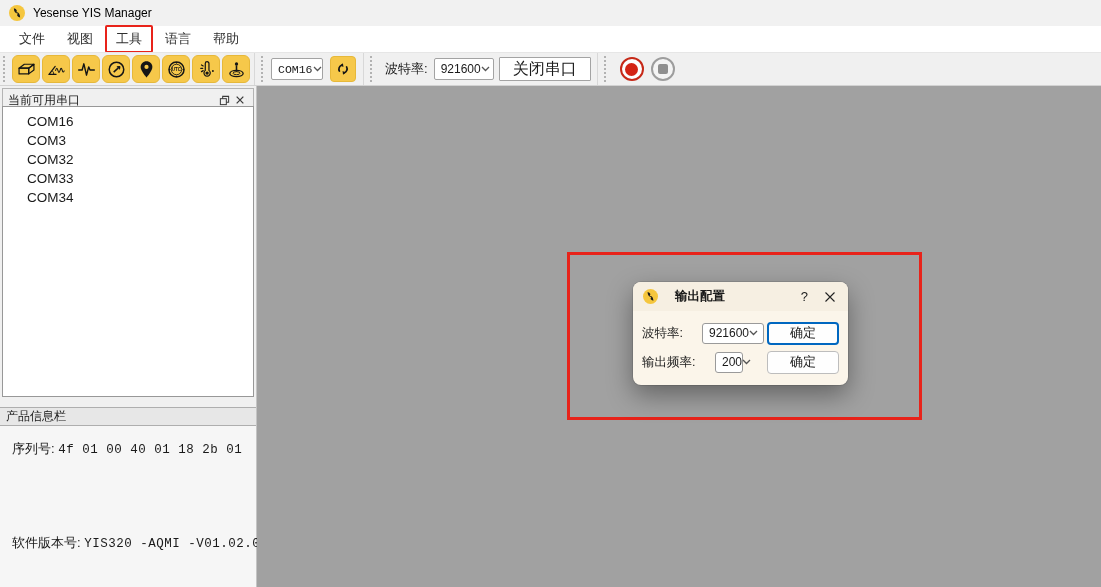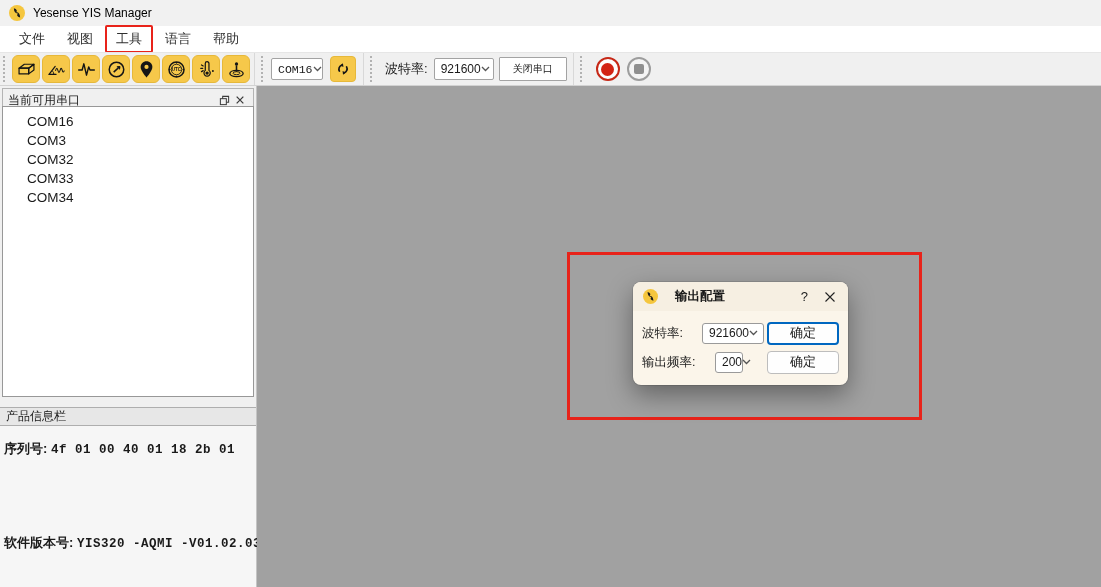--- a/index.html
+++ b/index.html
@@ -26,21 +26,21 @@
   .tb-icon-btn { width:28px; height:28px; background:#f6c84a; border:1px solid #e6b83a;
                  border-radius:6px; display:flex; align-items:center; justify-content:center; margin:0 1px; }
   .refresh-btn { width:26px; height:26px; background:#f6c84a; border:1px solid #e6b83a; border-radius:4px;
                  display:flex; align-items:center; justify-content:center; margin-left:7px; }
   .combo { height:22px; background:#fff; border:1px solid #a3a3a3; border-radius:2px;
            display:flex; align-items:center; justify-content:space-between; padding:0 5px 0 6px; font-size:12px; }
   .port-combo { width:52px; font-family:"Liberation Mono",monospace; font-size:11.5px; margin-left:2px; }
   .baud-combo { width:60px; }
   .tb-label { font-size:13px; margin:0 6px 0 7px; }
   .btn-plain { height:24px; padding:0 13px; background:#fff; border:1px solid #a3a3a3; border-radius:1px;
-               font-size:10px; display:flex; align-items:center; margin-left:5px; }
+               font-size:16px; display:flex; align-items:center; margin-left:5px; }
   .record-btn { width:24px; height:24px; border-radius:50%; border:2px solid #c62817; background:#fdfdfd;
                 display:flex; align-items:center; justify-content:center; margin-left:8px; }
   .record-btn .dot { width:13px; height:13px; border-radius:50%; background:#d32314; }
   .stop-btn { width:24px; height:24px; border-radius:50%; border:2px solid #9d9d9d; background:#f4f4f4;
               display:flex; align-items:center; justify-content:center; margin-left:7px; }
   .stop-btn .sq { width:10px; height:10px; border-radius:2px; background:#8f8f8f; }
 
   
   .left-panel { position:absolute; top:86px; left:0; width:257px; bottom:0; background:#f0f0f0;
                 border-right:1px solid #c4c4c4; }
@@ -48,21 +48,21 @@
                  border:1px solid #b4b4b4; display:flex; align-items:center; padding:0 5px; font-size:12px; }
   .dock-header .spacer { flex:1; }
   .dock-btn { display:flex; align-items:center; justify-content:center; width:16px; height:14px; }
   .port-list { position:absolute; top:20px; left:2px; width:252px; height:291px; background:#fff;
                border:1px solid #989898; padding-top:5px; font-size:13.5px; }
   .port-item { padding-left:24px; line-height:19px; }
   .product-header { position:absolute; top:321px; left:0; width:256px; height:19px; background:#e7e7e7;
                     border-top:1px solid #aeaeae; border-bottom:1px solid #aeaeae;
                     display:flex; align-items:flex-start; padding-left:6px; font-size:12px; }
   .product-info { position:absolute; top:340px; left:0; width:256px; bottom:0; background:#f6f6f6; }
-  .info-row { position:absolute; left:4px; font-size:13px; white-space:nowrap;font-weight:bold; }
+  .info-row { position:absolute; left:12px; font-size:13px; white-space:nowrap; }
   .serial-row { top:14px; }
   .version-row { top:108px; }
   .mono-val { font-family:"Liberation Mono",monospace; font-size:12.5px; letter-spacing:0.5px; }
 
   
   .main { position:absolute; top:86px; left:257px; right:0; bottom:0; background:#a1a1a1; }
   .annotation-rect { position:absolute; left:567px; top:252px; width:355px; height:168px;
                      border:3px solid #e8231a; }
 
   

